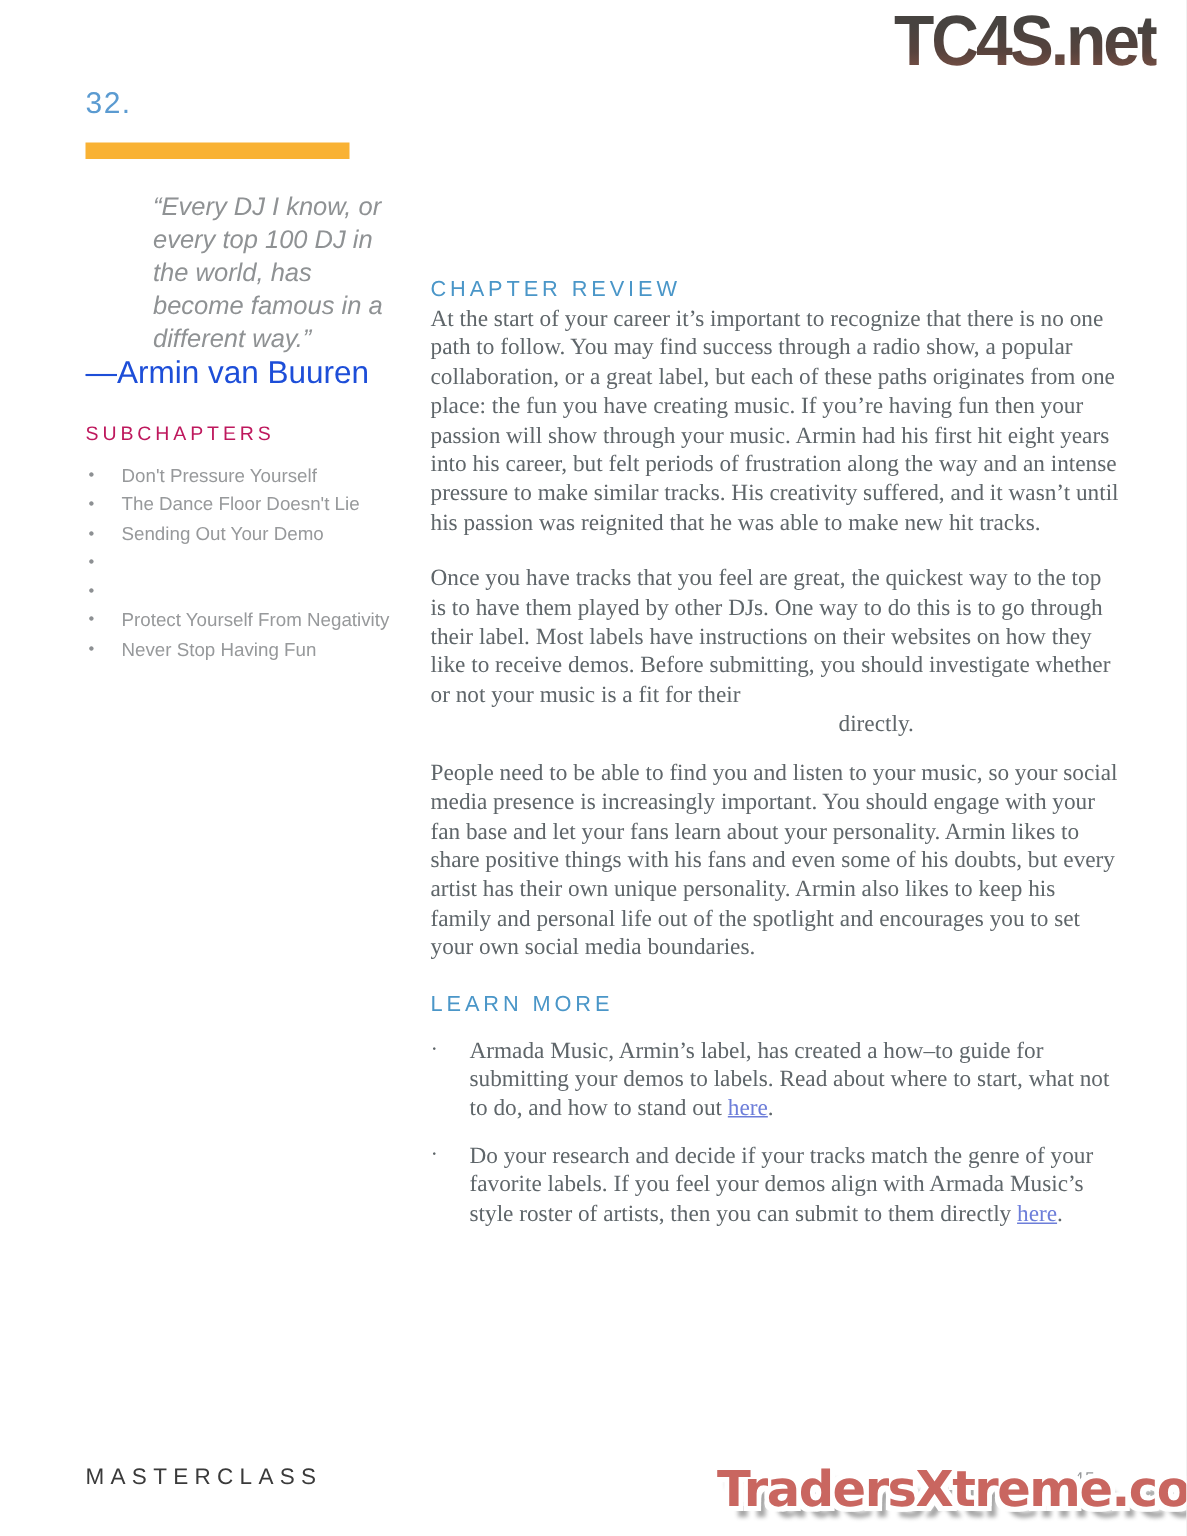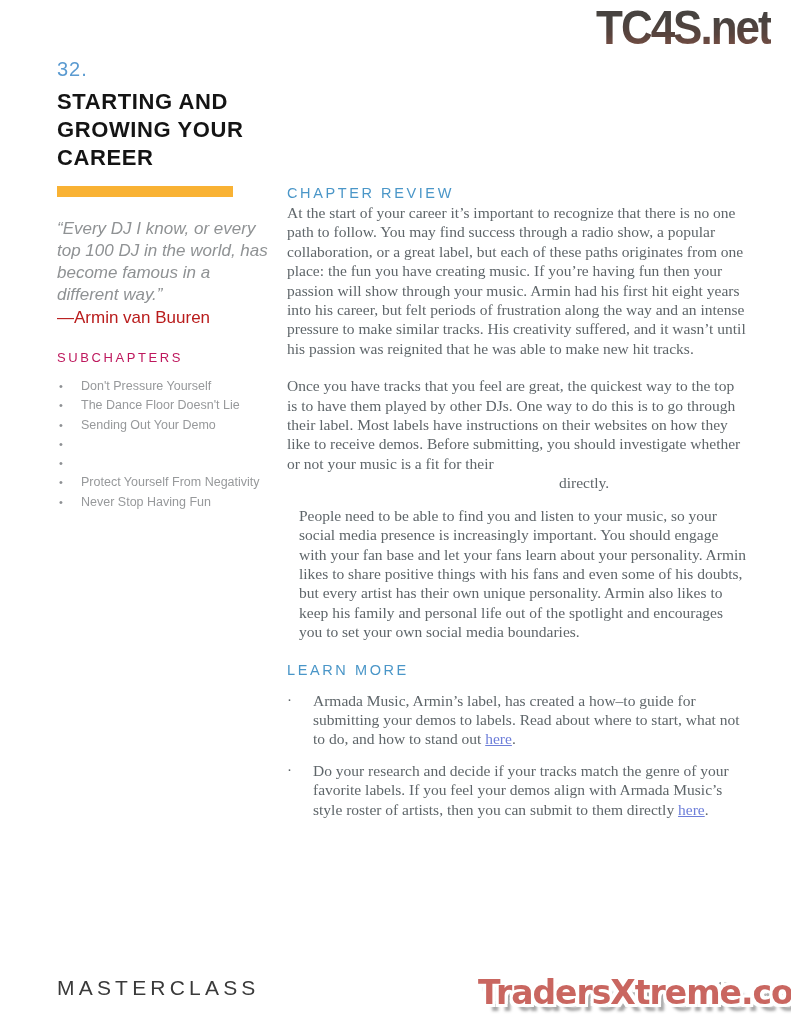--- a/index.html
+++ b/index.html
@@ -19,55 +19,55 @@
   .page-title {
     margin-top:7px;
     font-size:22px; line-height:28px;
     font-weight:bold; color:#141414; letter-spacing:0.6px;
     white-space:pre-line;
   }
   .accent-bar { margin-top:14px; width:176px; height:11px; background:#f9b234; }
   .quote {
     margin-top:21px;
     font-size:17px; line-height:22px;
-    font-style:italic; color:#8f9294;
+    font-style:italic; color:#8f9294;margin-left:45px;
   }
-  .quote-attrib { font-size:17px; line-height:22px; color:#b91c1c; font-style:normal; margin-top:1px; }
+  .quote-attrib { font-size:21px; line-height:22px; color:#1d4ed8; font-style:normal; margin-top:1px; }
   .subchapters-heading { margin-top:21px; font-size:13px; letter-spacing:2.6px; color:#be185d; }
   .subchapter-list { margin:12px 0 0 0; padding:0; list-style:none;
     font-size:12.5px; line-height:19.3px; color:#97999b; }
   .subchapter-list li { display:flex; }
   .sc-bullet { width:24px; flex:0 0 24px; font-size:11px; color:#8d9093; padding-left:2px; }
   .sc-label { flex:1; }
 
   
   .right-col { position:absolute; left:287px; top:185px; width:460px; }
   .section-heading {
     font-size:14.5px; letter-spacing:2.6px; color:#4a96c8; font-weight:400;
     margin:0;
   }
   .body-text {
     font-family:"Liberation Serif", serif;
     font-size:15.5px; line-height:19.4px; color:#5f666a;
   }
   .para-1 { margin:2px 0 0 0; }
   .para-2 { margin:18px 0 0 0; }
-  .para-3 { margin:13px 0 0 12px; }
+  .para-3 { margin:13px 0 0 0; }
   .obscured-gap { display:inline-block; width:272px; height:1px; }
   .learn-heading { margin-top:20px; }
   .learn-list { list-style:none; margin:13px 0 0 0; padding:0; }
   .learn-item { display:flex; margin-top:12px; }
   .lm-bullet { flex:0 0 26px; width:26px; color:#5f666a; font-size:15px; font-family:"Liberation Serif", serif; }
   .lm-content { flex:1; }
   .doc-link { color:#6d7ed9; text-decoration:underline; cursor:pointer; }
 
   
   .footer-brand {
     position:absolute; left:57px; top:976px;
-    font-size:21px; letter-spacing:4.2px; color:#3a3a3a; font-weight:500;
+    font-size:15px; letter-spacing:4.2px; color:#3a3a3a; font-weight:500;
   }
   .footer-course {
     position:absolute; left:560px; top:1036px;
     font-size:11.5px; letter-spacing:1.8px; color:#97999b;
   }
   .footer-pagenum {
     position:absolute; left:716px; top:980px;
     font-size:11.5px; letter-spacing:1px; color:#97999b;
   }
 
@@ -110,23 +110,20 @@
     z-index:10;
   }
 </style>
 </head>
 <body>
 
 <div class="page">
 
   <div class="left-col">
     <div class="chapter-number">32.</div>
-    <div class="page-title">STARTING AND
-GROWING YOUR
-CAREER</div>
     <div class="accent-bar"></div>
     <div class="quote">“Every DJ I know, or every top 100 DJ in the world, has become famous in a different way.”</div>
     <div class="quote-attrib">—Armin van Buuren</div>
 
     <div class="subchapters-heading">SUBCHAPTERS</div>
     <ul class="subchapter-list">
       <li>
           <span class="sc-bullet">•</span>
           <span class="sc-label">Don't Pressure Yourself</span>
         </li>

